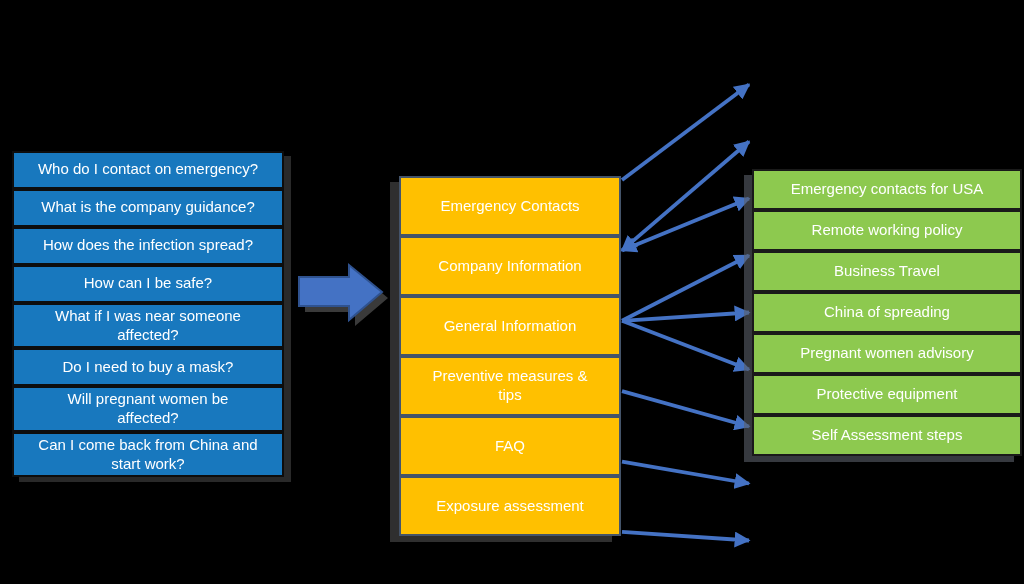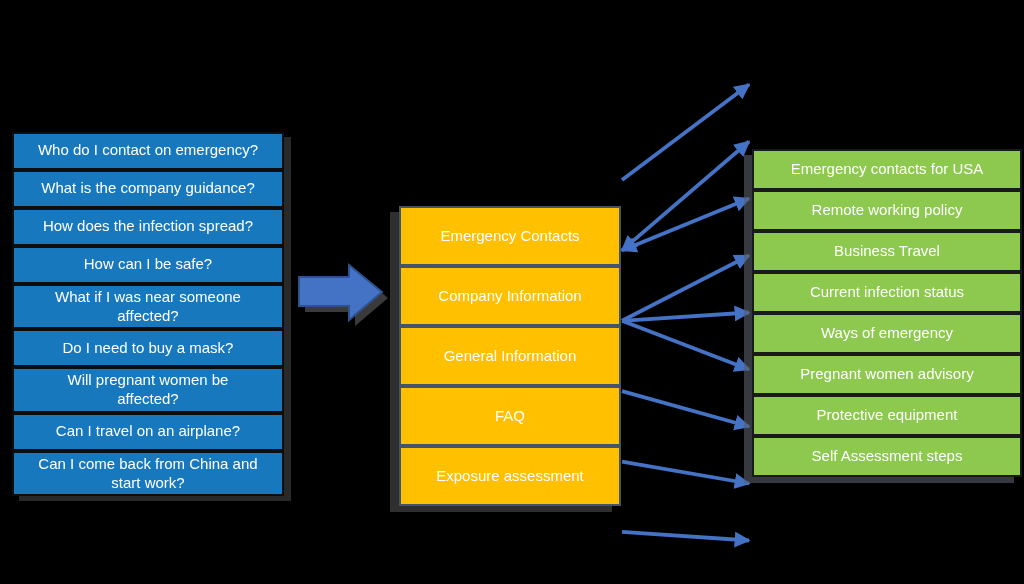--- a/index.html
+++ b/index.html
@@ -98,35 +98,35 @@
   <div id="col-questions" class="col">
       <div class="box question-box"><span>Who do I contact on emergency?</span></div>
       <div class="box question-box"><span>What is the company guidance?</span></div>
       <div class="box question-box"><span>How does the infection spread?</span></div>
       <div class="box question-box"><span>How can I be safe?</span></div>
       <div class="box question-box"><span>What if I was near someone
 affected?</span></div>
       <div class="box question-box"><span>Do I need to buy a mask?</span></div>
       <div class="box question-box"><span>Will pregnant women be
 affected?</span></div>
-      <div class="box question-box"><span>Can I travel on an airplane?</span></div>
       <div class="box question-box"><span>Can I come back from China and
 start work?</span></div>
     </div>
   <div id="col-categories" class="col">
       <div class="box category-box"><span>Emergency Contacts</span></div>
       <div class="box category-box"><span>Company Information</span></div>
       <div class="box category-box"><span>General Information</span></div>
+      <div class="box category-box"><span>Preventive measures &amp;
+tips</span></div>
       <div class="box category-box"><span>FAQ</span></div>
       <div class="box category-box"><span>Exposure assessment</span></div>
     </div>
   <div id="col-topics" class="col">
       <div class="box topic-box"><span>Emergency contacts for USA</span></div>
       <div class="box topic-box"><span>Remote working policy</span></div>
       <div class="box topic-box"><span>Business Travel</span></div>
-      <div class="box topic-box"><span>Current infection status</span></div>
-      <div class="box topic-box"><span>Ways of emergency</span></div>
+      <div class="box topic-box"><span>China of spreading</span></div>
       <div class="box topic-box"><span>Pregnant women advisory</span></div>
       <div class="box topic-box"><span>Protective equipment</span></div>
       <div class="box topic-box"><span>Self Assessment steps</span></div>
     </div>
 
 </div>
 
 </body></html>

